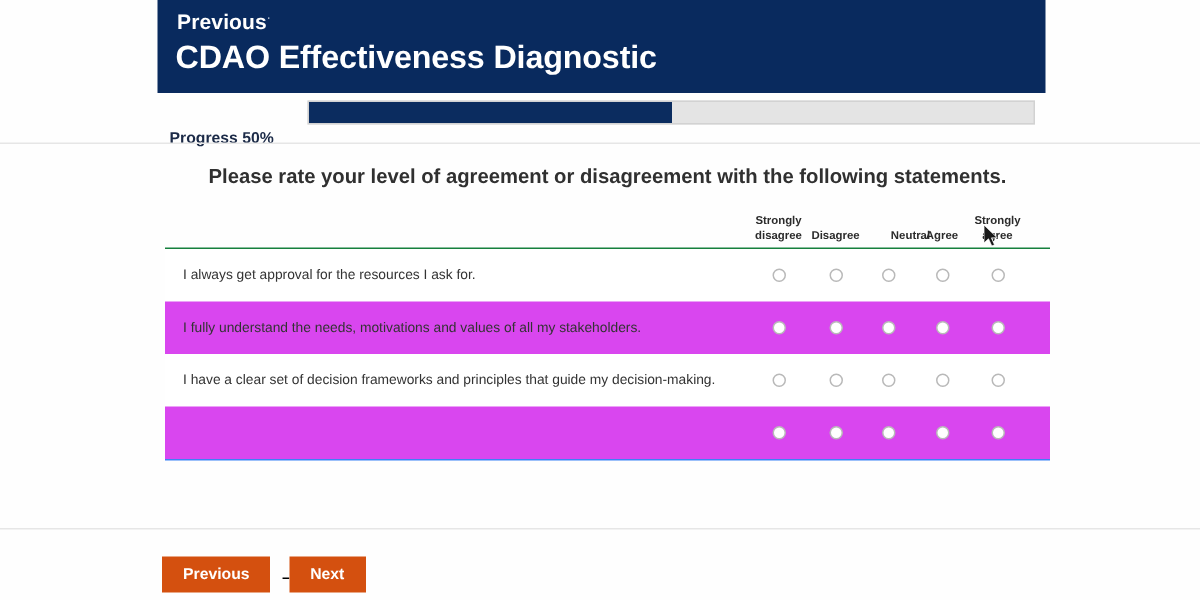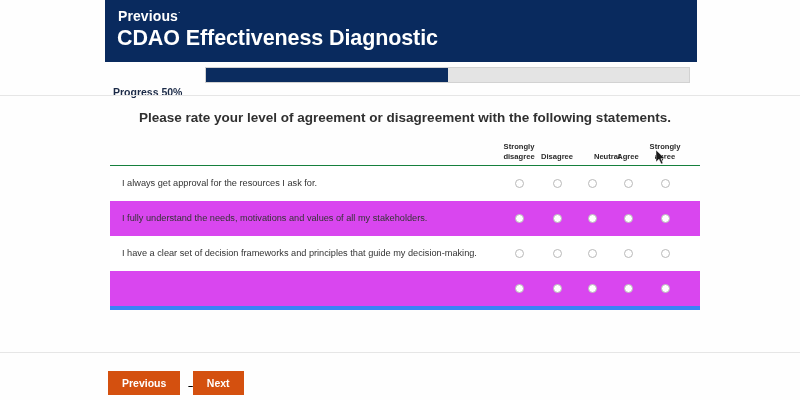--- a/index.html
+++ b/index.html
@@ -131,21 +131,21 @@
     position: absolute;
     bottom: 4px;
     text-align: center;
     font-size: 7.6px;
     font-weight: bold;
     color: #2b2b2b;
     line-height: 9.5px;
     width: 46px;
   }
   .matrix-rows {
-    border-bottom: 4px solid #3b82f6;
+    border-bottom: 1px solid #3b82f6;
     text-align: right;
   }
   .m-row {
     position: relative;
     height: 35px;
     background: #ffffff;
   }
   .m-row.alt {
     background: #d946ef;
   }

